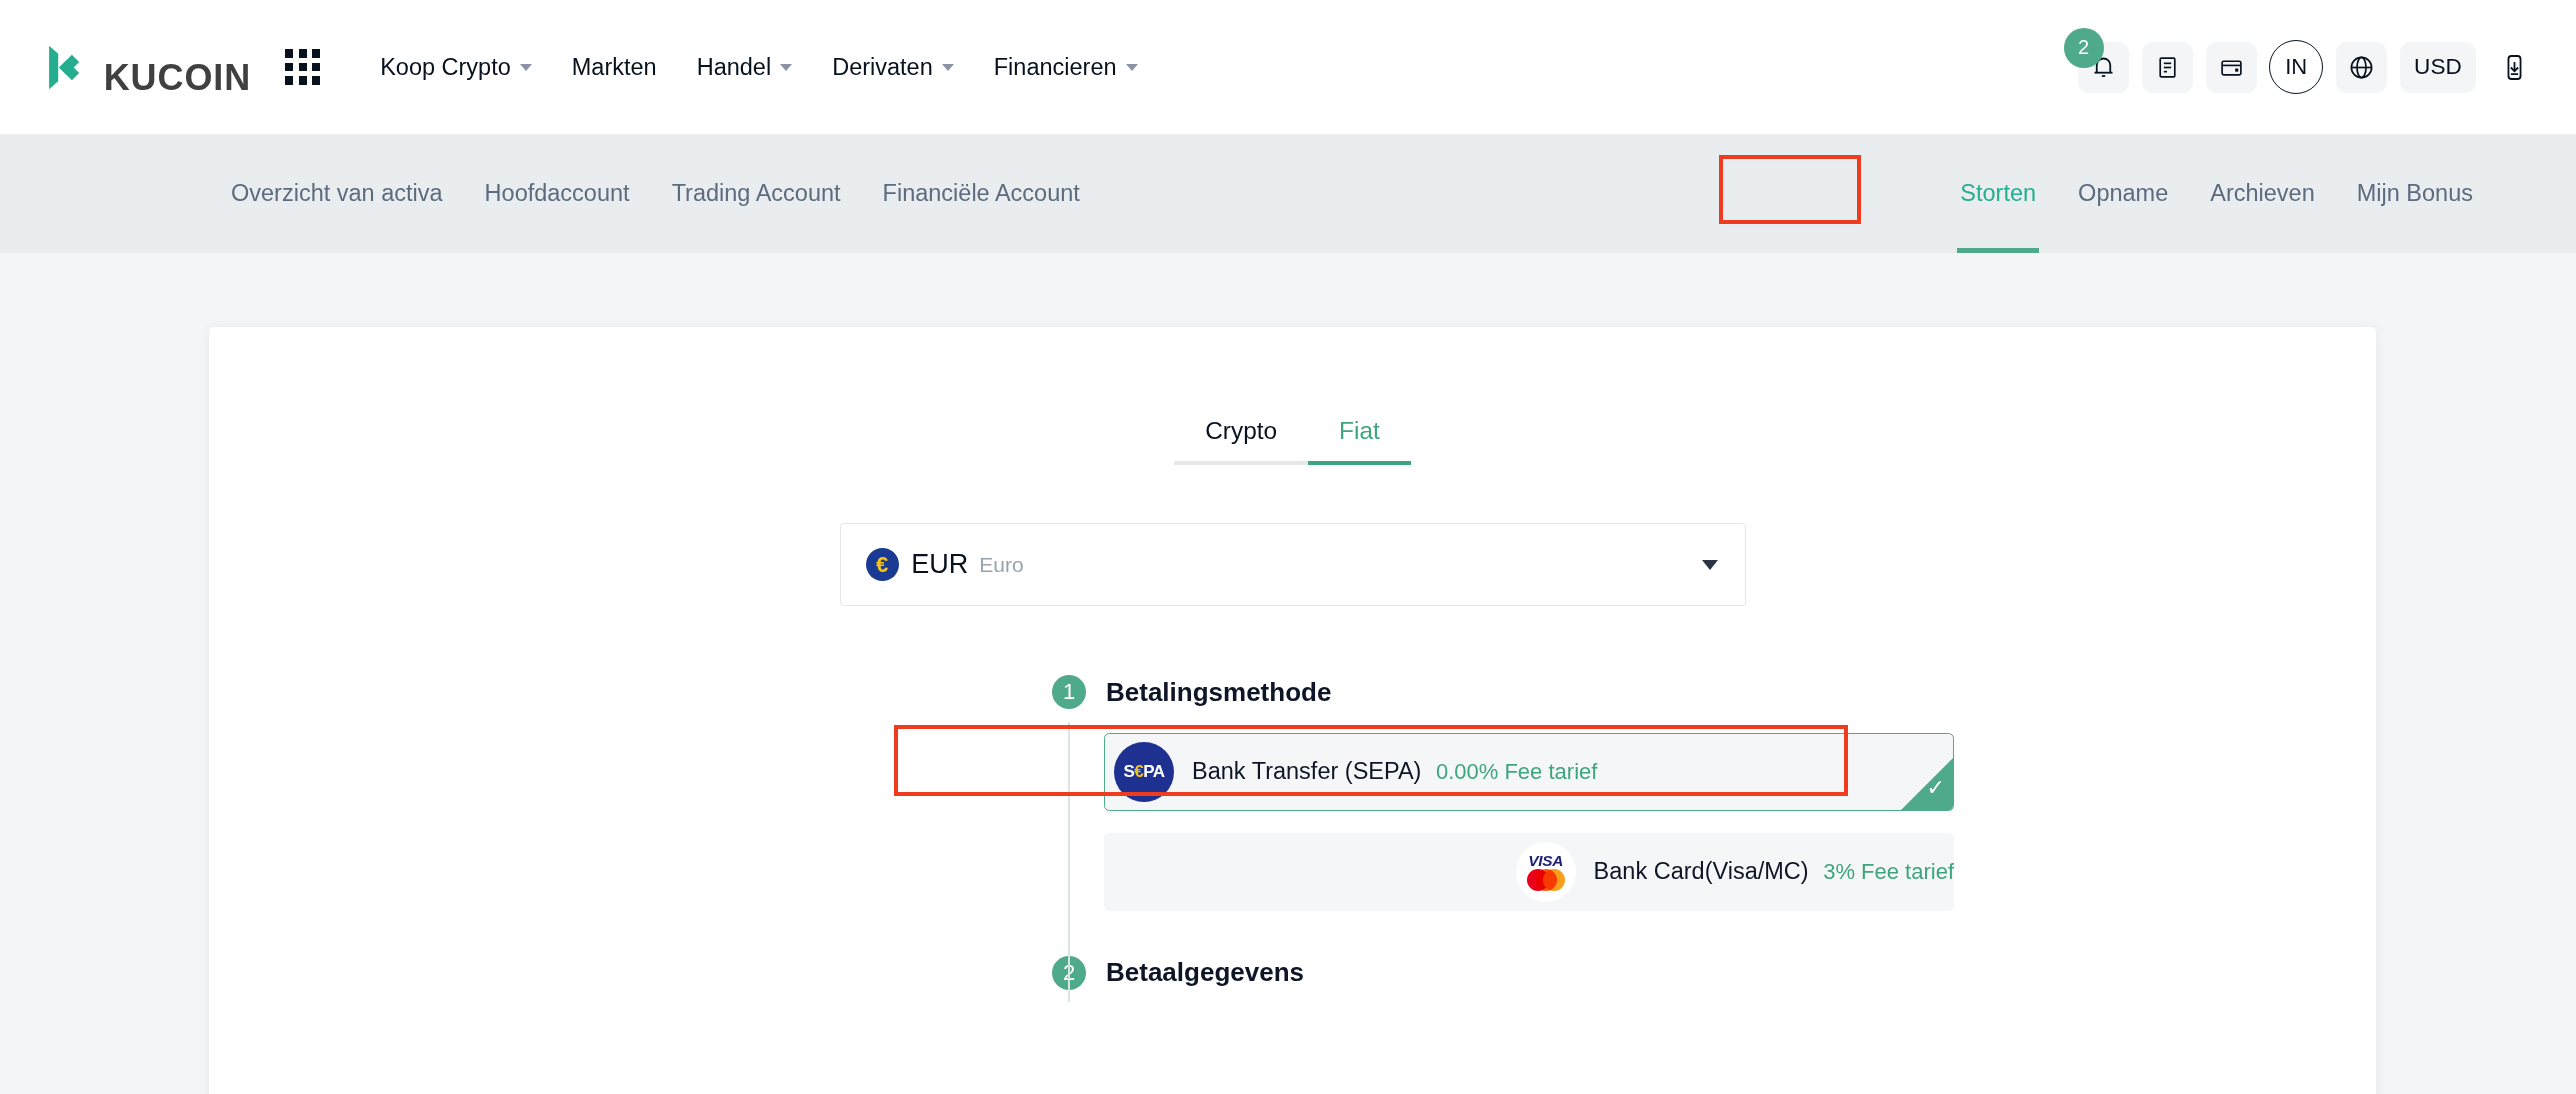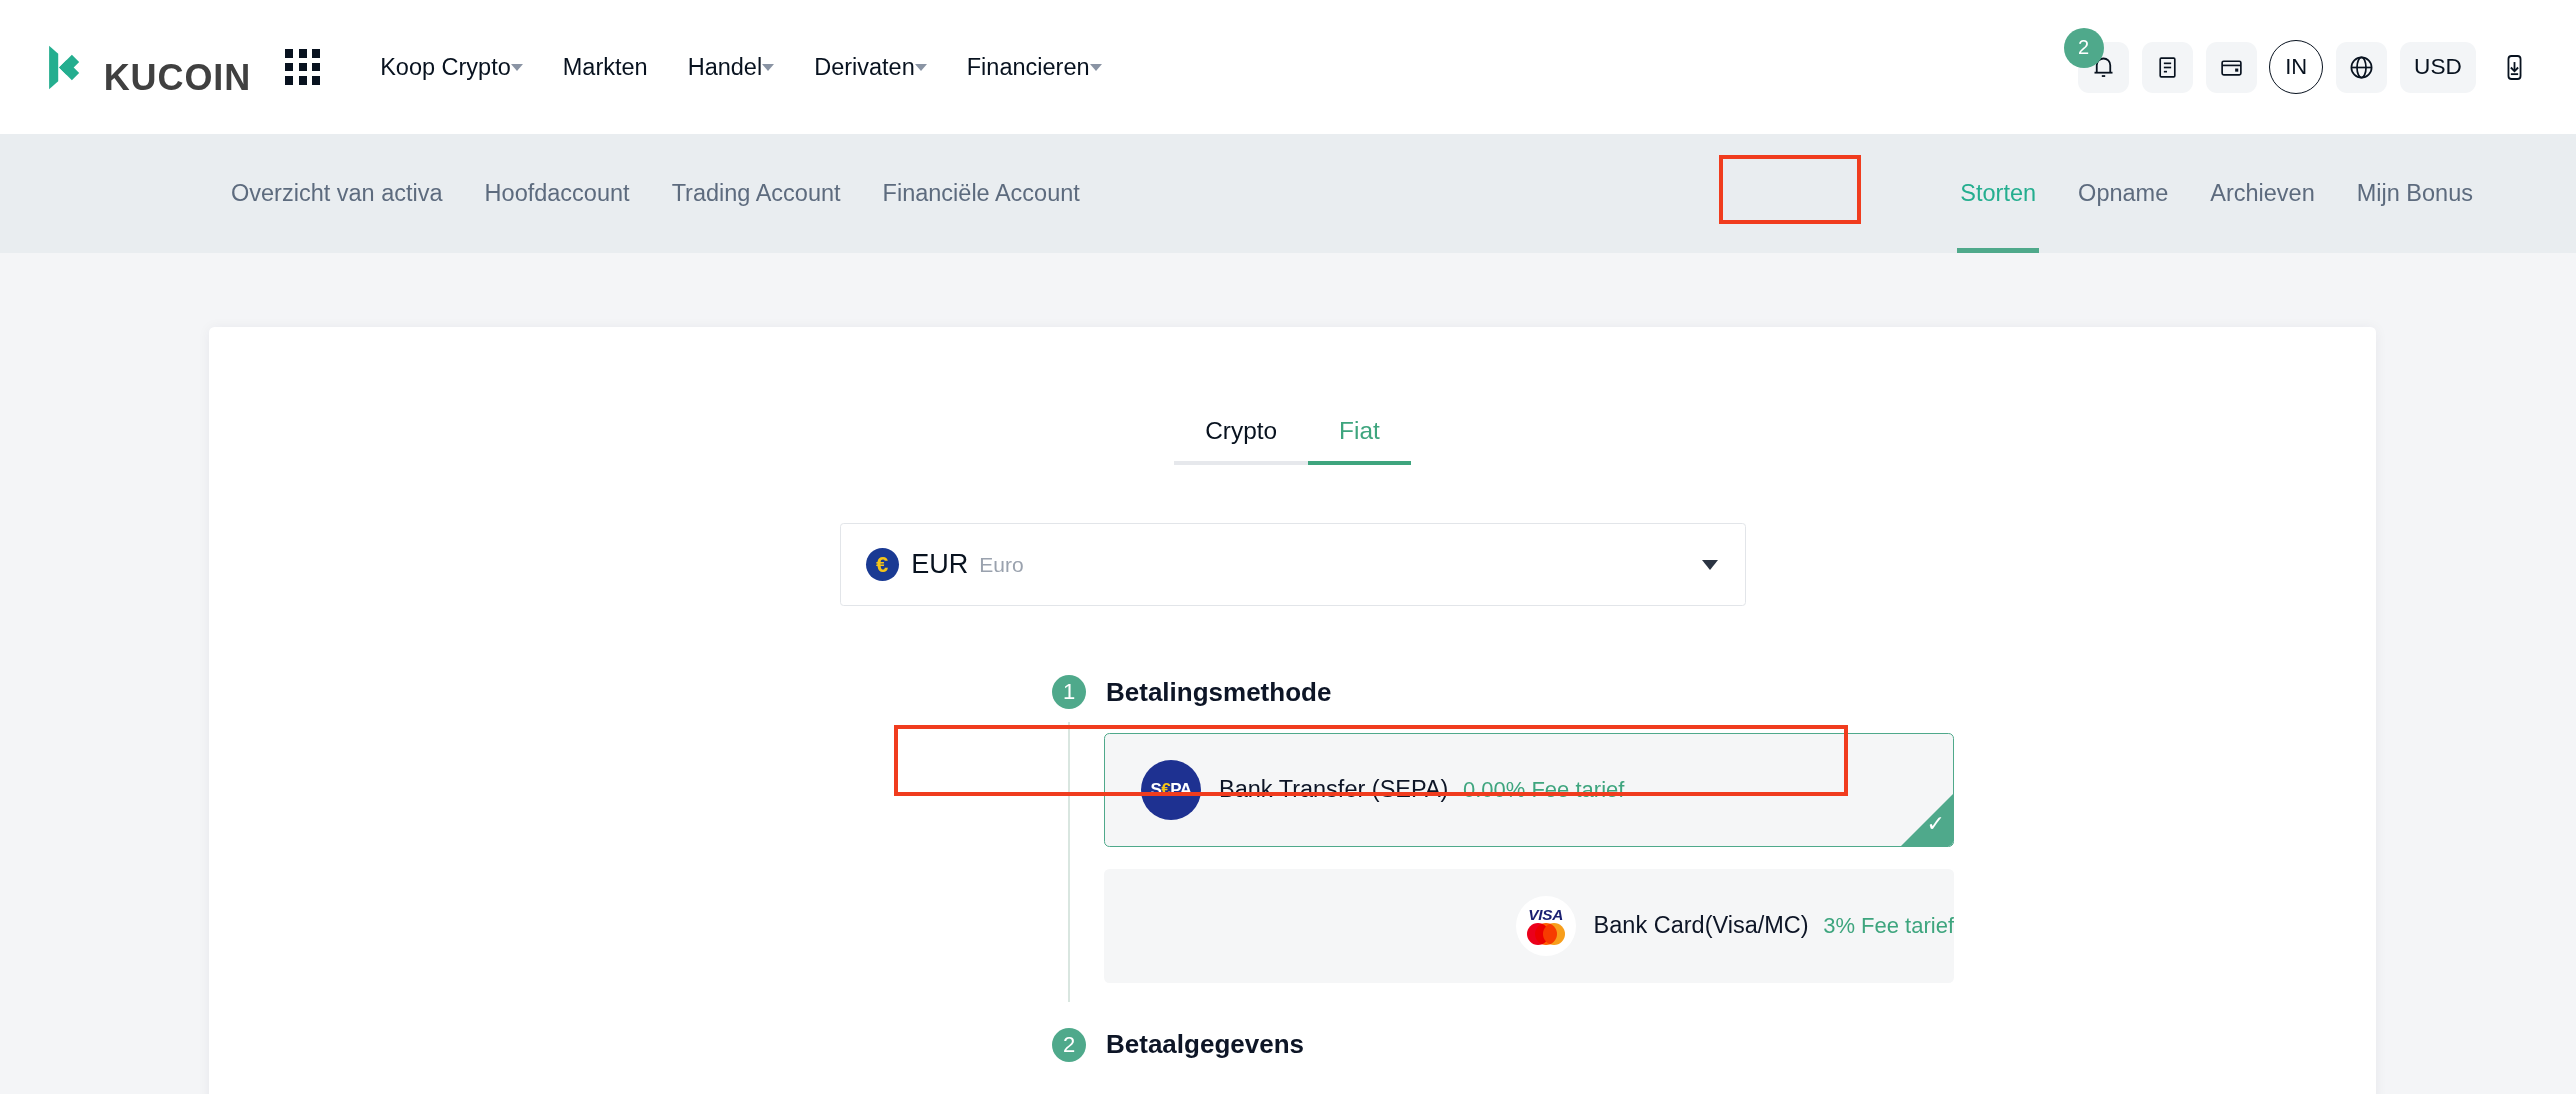--- a/index.html
+++ b/index.html
@@ -28,21 +28,21 @@
   }
   .apps-icon {
     display: grid; grid-template-columns: repeat(3, 8.1px);
     grid-template-rows: repeat(3, 8.1px); gap: 5.4px;
     margin-right: 40px; cursor: pointer;
   }
   .apps-icon i { display: block; width: 8.1px; height: 8.1px; background: #08121F; }
 
   .main-nav { display: flex; align-items: center; gap: 0; }
   .nav-item {
-    display: flex; align-items: center; 
+    display: flex; align-items: center; gap: 9px;
     font-size: 23.5px; color: #08121F; font-weight: 400;
     padding: 0 20px; cursor: pointer; white-space: nowrap;
   }
   .caret {
     width: 0; height: 0;
     border-left: 6.3px solid transparent; border-right: 6.3px solid transparent;
     border-top: 7.2px solid #8a94a4;
   }
 
   .header-right {
@@ -147,22 +147,22 @@
     display: flex; align-items: center; justify-content: center; flex: 0 0 auto;
   }
   .step-title { font-size: 26px; font-weight: 700; color: #0d1526; }
   .step-line {
     position: absolute; left: 859px; top: 47px; width: 1.8px; height: 280px;
     background: #d9e6e0;
   }
 
   .methods { margin-top: 23.5px; margin-left: 52px; width: 850px; position: relative; }
   .method {
-    height: 114px; border-radius: 5.4px; background: #f5f6f7;
-    display: flex; align-items: center; padding-left: 36px;
+    height: 78px; border-radius: 5.4px; background: #f5f6f7;
+    display: flex; align-items: center; padding-left: 9px;
     position: relative; cursor: pointer; overflow: hidden;
   }
   .method.selected { border: 1.8px solid #4FA98B; background: #f5f6f7; }
   .method + .method { margin-top: 22px; justify-content: flex-end; }
 
   .m-logo { width: 60px; height: 60px; flex: 0 0 auto; margin-right: 18px; position: relative; }
   .sepa-oval {
     width: 60px; height: 60px; border-radius: 50%; background: #1e3191;
     display: flex; align-items: center; justify-content: center;
   }

